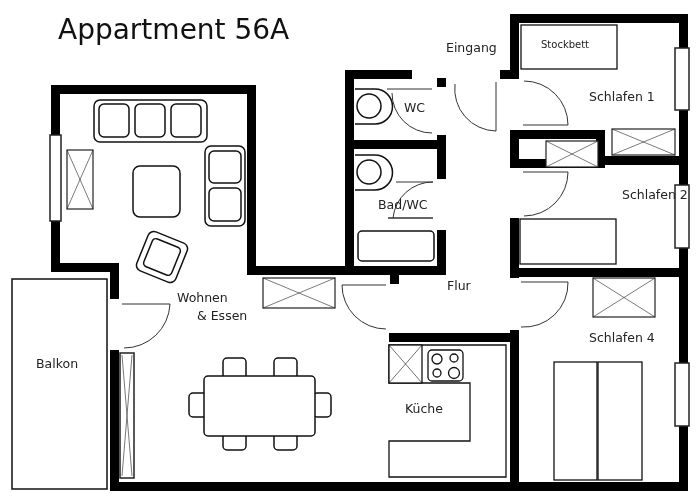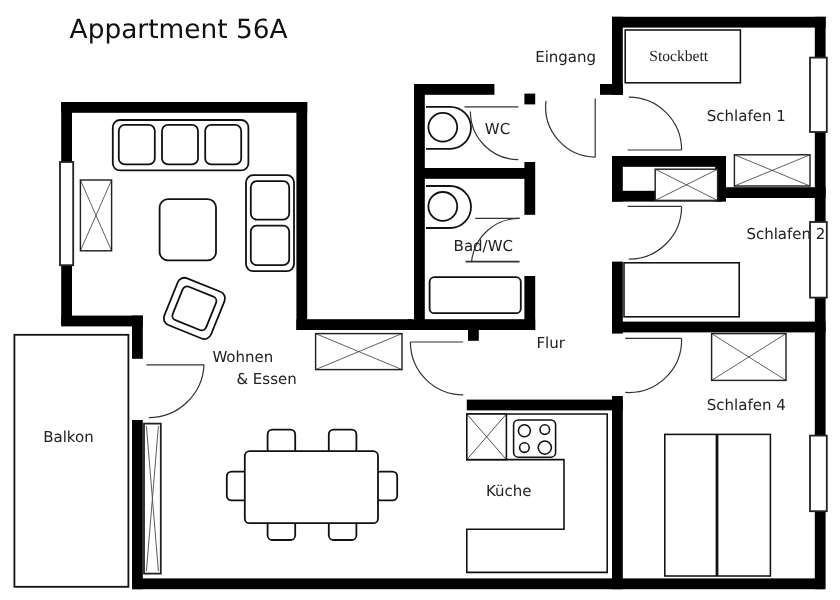--- a/index.html
+++ b/index.html
@@ -1,21 +1,21 @@
 <!DOCTYPE html>
 <html><head>
 <meta charset="utf-8">
 <style>
   html,body{margin:0;padding:0;background:#ffffff;}
   body{width:700px;height:500px;position:relative;overflow:hidden;font-family:"DejaVu Sans","Liberation Sans",sans-serif;}
   svg{position:absolute;left:0;top:0;}
   .lbl{position:absolute;color:#222;white-space:nowrap;font-family:"DejaVu Sans","Liberation Sans",sans-serif;}
-  .title{font-size:22px;color:#111;left:58px;top:13px;}
+  .title{font-size:28px;color:#111;left:58px;top:13px;}
   .room{font-size:12.5px;}
-  .small{font-size:13px;font-family:Liberation Serif, serif;}
+  .small{font-size:10px;}
 </style>
 </head>
 <body>
 
 <svg width="700" height="500" viewBox="0 0 700 500">
   <g fill="#000">
 
     <rect x="51" y="85" width="205" height="9"></rect>
     <rect x="51" y="85" width="9" height="186"></rect>
     <rect x="51" y="263" width="68" height="9"></rect>

